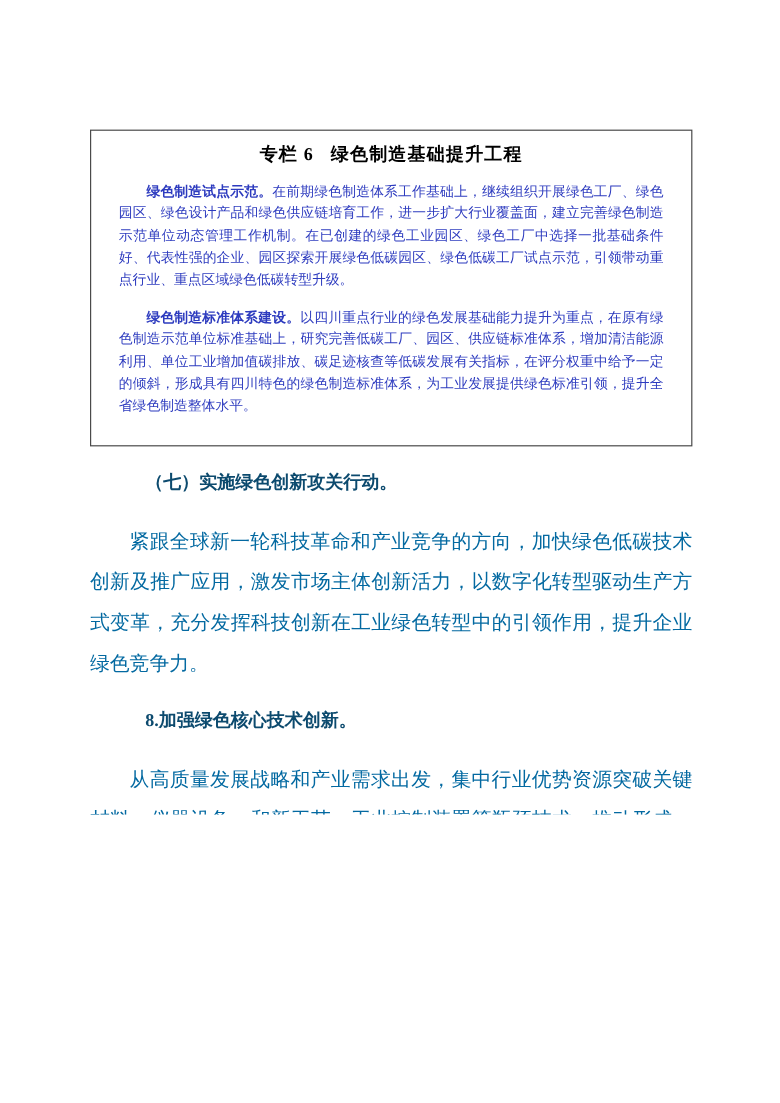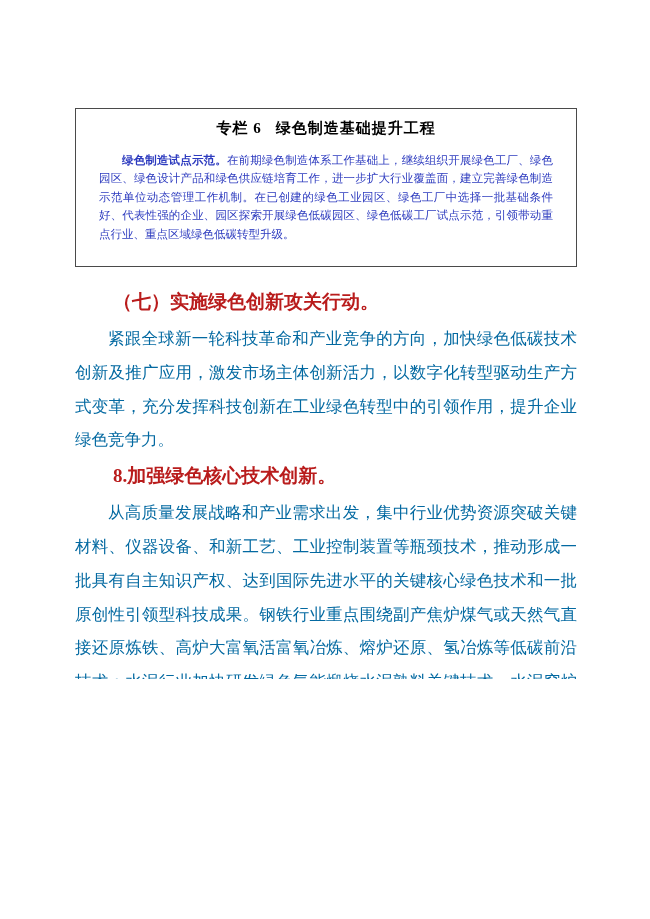--- a/index.html
+++ b/index.html
@@ -51,26 +51,26 @@
     color: #2d3bbf;
   }
   .callout-body .lead {
     font-weight: bold;
   }
   
   .body-text {
     margin-top: 16px;
   }
   .section-heading {
-    font-size: 19px;
+    font-size: 15px;
     font-weight: bold;
     line-height: 2.05;
     text-indent: 2em;
-    margin: 0;
-    color: #b91c1c;
+    margin: 16px;
+    color: #0c4a6e;
   }
   .body-paragraph {
     font-size: 16.5px;
     line-height: 2.05;
     text-align: justify;
     text-indent: 2em;
     margin: 0;
     color: #0369a1;
   }
   
@@ -90,20 +90,21 @@
 <div class="page">
 
   <div class="content">
 
     <div class="callout-box">
       <div class="callout-title">
         <span>专栏 6</span><span class="gap"></span><span>绿色制造基础提升工程</span>
       </div>
       <div class="callout-body">
         <p><span class="lead">绿色制造试点示范。</span><span>在前期绿色制造体系工作基础上，继续组织开展绿色工厂、绿色园区、绿色设计产品和绿色供应链培育工作，进一步扩大行业覆盖面，建立完善绿色制造示范单位动态管理工作机制。在已创建的绿色工业园区、绿色工厂中选择一批基础条件好、代表性强的企业、园区探索开展绿色低碳园区、绿色低碳工厂试点示范，引领带动重点行业、重点区域绿色低碳转型升级。</span></p>
+        <p><span class="lead">绿色制造标准体系建设。</span><span>以四川重点行业的绿色发展基础能力提升为重点，在原有绿色制造示范单位标准基础上，研究完善低碳工厂、园区、供应链标准体系，增加清洁能源利用、单位工业增加值碳排放、碳足迹核查等低碳发展有关指标，在评分权重中给予一定的倾斜，形成具有四川特色的绿色制造标准体系，为工业发展提供绿色标准引领，提升全省绿色制造整体水平。</span></p>
       </div>
     </div>
 
     <div class="body-text">
 
       <p class="section-heading">（七）实施绿色创新攻关行动。</p>
       <p class="body-paragraph">紧跟全球新一轮科技革命和产业竞争的方向，加快绿色低碳技术创新及推广应用，激发市场主体创新活力，以数字化转型驱动生产方式变革，充分发挥科技创新在工业绿色转型中的引领作用，提升企业绿色竞争力。</p>
 
       <p class="section-heading">8.加强绿色核心技术创新。</p>
       <p class="body-paragraph">从高质量发展战略和产业需求出发，集中行业优势资源突破关键材料、仪器设备、和新工艺、工业控制装置等瓶颈技术，推动形成一批具有自主知识产权、达到国际先进水平的关键核心绿色技术和一批原创性引领型科技成果。钢铁行业重点围绕副产焦炉煤气或天然气直接还原炼铁、高炉大富氧活富氧冶炼、熔炉还原、氢冶炼等低碳前沿技术；水泥行业加快研发绿色氢能煅烧水泥熟料关键技术、水泥窑炉烟气二氧化碳补集与纯化催化转化利用关键技术；石化化工行业推动原油直接裂解技术、</p>

